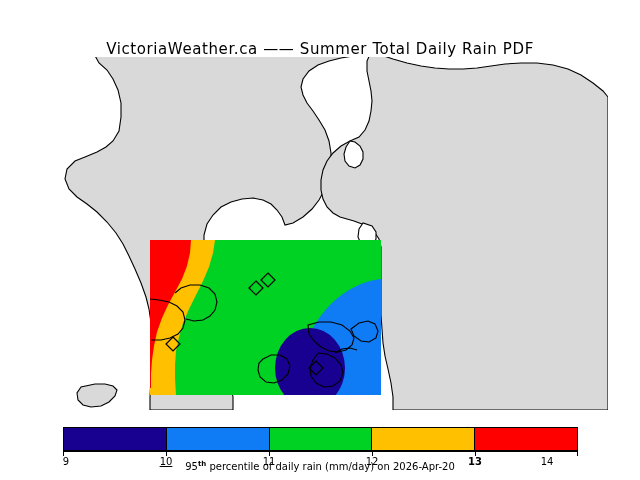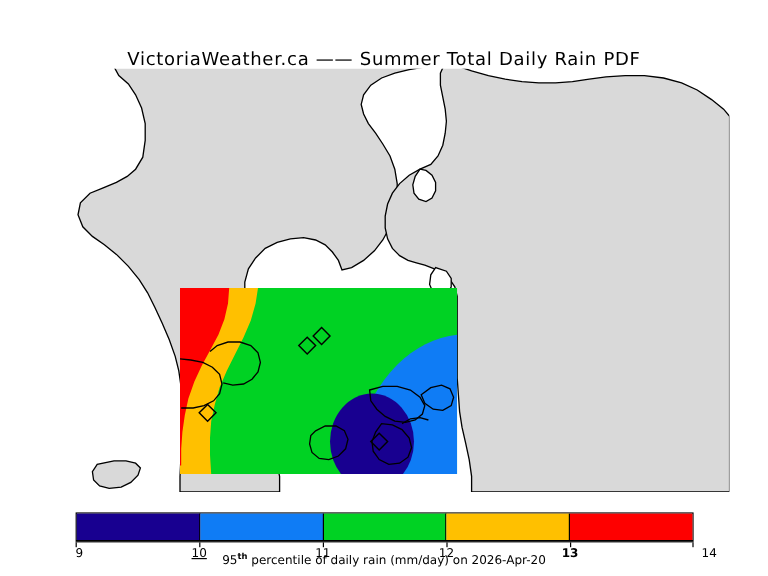--- a/index.html
+++ b/index.html
@@ -213,20 +213,20 @@
     <div class="tick" style="left:206px;"></div>
     <div class="tick" style="left:309px;"></div>
     <div class="tick" style="left:412px;"></div>
     <div class="tick" style="left:514px;"></div>
 
     <div class="ticklabel" style="left:3px;">9</div>
     <div class="ticklabel" style="left:103px;text-decoration:underline;">10</div>
     <div class="ticklabel" style="left:206px;text-align:center;">11</div>
     <div class="ticklabel" style="left:309px;">12</div>
     <div class="ticklabel" style="left:412px;font-weight:bold;">13</div>
-    <div class="ticklabel" style="left:528px;text-align:right;">14</div>
+    <div class="ticklabel" style="left:484px;text-align:right;">14</div>
   </div>
 
   <div class="caption">
     <span>95</span><sup>th</sup><span> percentile of daily rain (mm/day) on 2026-Apr-20</span>
   </div>
 
 </div>
 
 </body></html>

